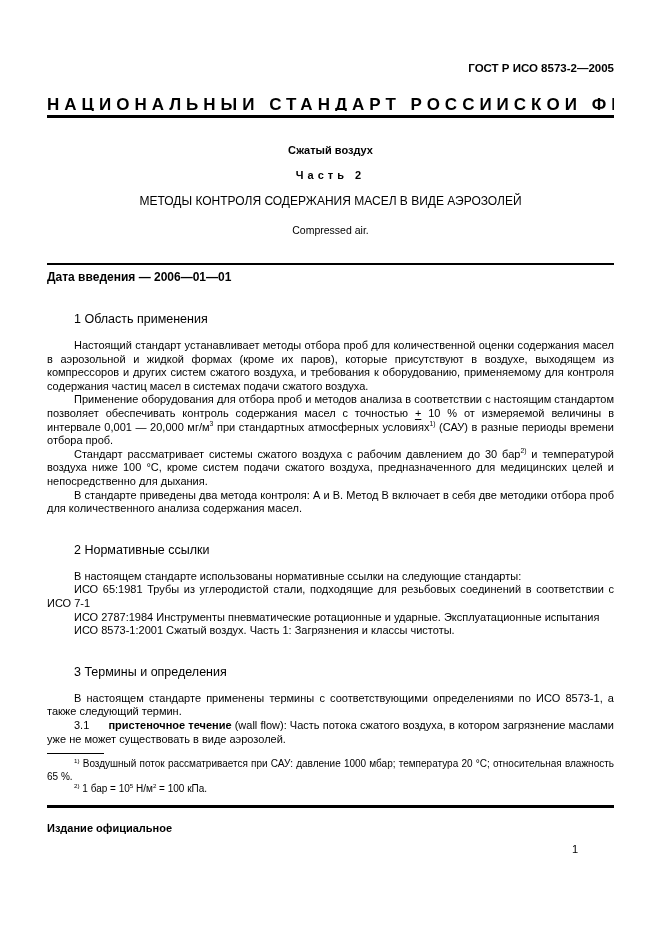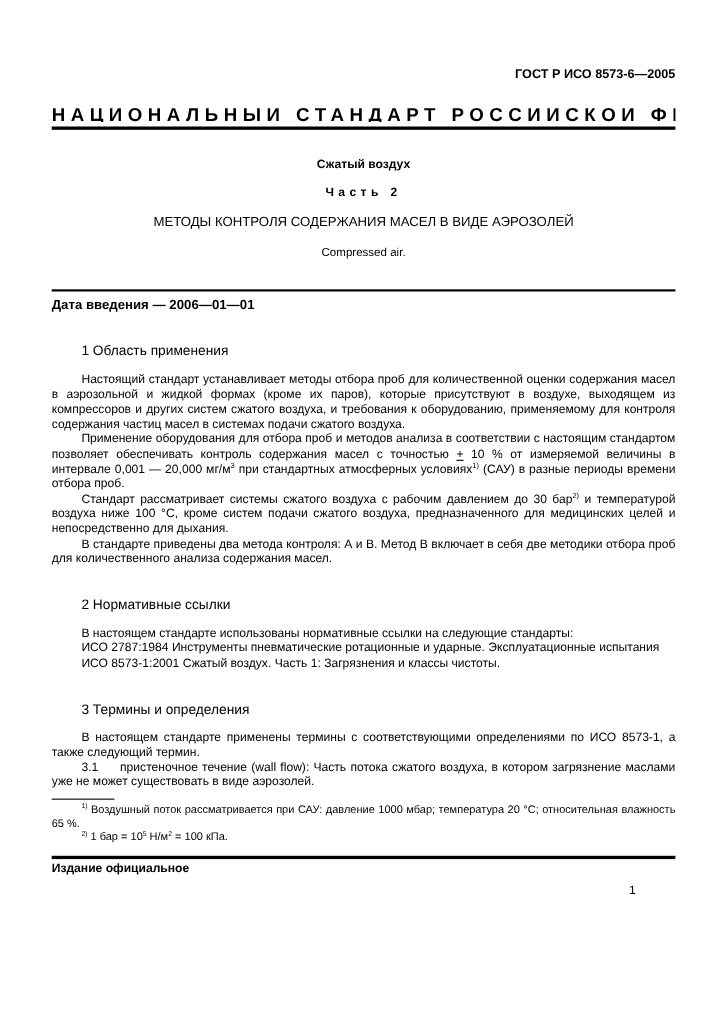--- a/index.html
+++ b/index.html
@@ -81,21 +81,21 @@
     line-height: 14px;
   }
   p.body-par {
     margin: 0;
     text-indent: 27px;
     text-align: justify;
     font-size: 11px;
     line-height: 13.6px;
   }
   sup { font-size: 0.62em; vertical-align: super; line-height: 0; }
-  .b { font-weight: normal; margin-left: 16px; }
+  .b { font-weight: bold; margin-left: 16px; }
   .u { text-decoration: underline; text-underline-offset: 2px; }
   .footnote-sep {
     width: 57px;
     height: 1px;
     background: #000;
     margin-top: 7px;
   }
   .footnotes { margin-top: 4px; }
   p.footnote {
     margin: 0;
@@ -103,57 +103,58 @@
     text-align: justify;
     font-size: 10px;
     line-height: 12.6px;
   }
   .footer-rule {
     height: 3px;
     background: #000;
     margin-top: 9px;
   }
   .official-edition {
-    margin-top: 3px;
+    margin-top: 14px;
     font-weight: bold;
     font-size: 11px;
   }
   .page-number {
     margin-top: 7px;
     text-align: right;
     padding-right: 36px;
     font-size: 11px;
   }
 </style>
 </head>
 <body>
 
 <div class="page">
 
-  <div class="doc-number">ГОСТ Р ИСО 8573-6—2005</div>
+  <div class="doc-number">ГОСТ Р ИСО 8573-2—2005</div>
 
   <div class="fed-header">НАЦИОНАЛЬНЫЙ СТАНДАРТ РОССИЙСКОЙ ФЕДЕРАЦИИ</div>
   <div class="thick-rule"></div>
 
   <div class="title-ru">Сжатый воздух</div>
   <div class="part-label">Часть 2</div>
   <div class="subtitle-ru">МЕТОДЫ КОНТРОЛЯ СОДЕРЖАНИЯ МАСЕЛ В ВИДЕ АЭРОЗОЛЕЙ</div>
   <div class="title-en first">Compressed air.</div>
 
   <div class="intro-rule"></div>
   <div class="intro-date">Дата введения — 2006—01—01</div>
 
   <h2 class="sec-heading">1 Область применения</h2>
   <p class="body-par">Настоящий стандарт устанавливает методы отбора проб для количественной оценки содержания масел в аэрозольной и жидкой формах (кроме их паров), которые присутствуют в воздухе, выходящем из компрессоров и других систем сжатого воздуха, и требования к оборудованию, применяемому для контроля содержания частиц масел в системах подачи сжатого воздуха.</p>
   <p class="body-par"><span>Применение оборудования для отбора проб и методов анализа в соответствии с настоящим стандартом позволяет обеспечивать контроль содержания масел с точностью </span><span class="u">+</span><span> 10 % от измеряемой величины в интервале 0,001 — 20,000 мг/м</span><sup>3</sup><span> при стандартных атмосферных условиях</span><sup>1)</sup><span> (САУ) в разные периоды времени отбора проб.</span></p>
   <p class="body-par"><span>Стандарт рассматривает системы сжатого воздуха с рабочим давлением до 30 бар</span><sup>2)</sup><span> и температурой воздуха ниже 100 °С, кроме систем подачи сжатого воздуха, предназначенного для медицинских целей и непосредственно для дыхания.</span></p>
   <p class="body-par">В стандарте приведены два метода контроля: А и В. Метод В включает в себя две методики отбора проб для количественного анализа содержания масел.</p>
 
   <h2 class="sec-heading">2 Нормативные ссылки</h2>
   <p class="body-par">В настоящем стандарте использованы нормативные ссылки на следующие стандарты:</p>
+  <p class="body-par">ИСО 65:1981 Трубы из углеродистой стали, подходящие для резьбовых соединений в соответствии с ИСО 7-1</p>
   <p class="body-par">ИСО 2787:1984 Инструменты пневматические ротационные и ударные. Эксплуатационные испытания</p>
   <p class="body-par">ИСО 8573-1:2001 Сжатый воздух. Часть 1: Загрязнения и классы чистоты.</p>
 
   <h2 class="sec-heading">3 Термины и определения</h2>
   <p class="body-par">В настоящем стандарте применены термины с соответствующими определениями по ИСО 8573-1, а также следующий термин.</p>
   <p class="body-par"><span>3.1 </span><span class="b">пристеночное течение</span><span> (wall flow): Часть потока сжатого воздуха, в котором загрязнение маслами уже не может существовать в виде аэрозолей.</span></p>
 
   <div class="footnote-sep"></div>
   <div class="footnotes">
     <p class="footnote"><sup>1)</sup><span> Воздушный поток рассматривается при САУ: давление 1000 мбар; температура 20 °С; относительная влажность 65 %.</span></p>

